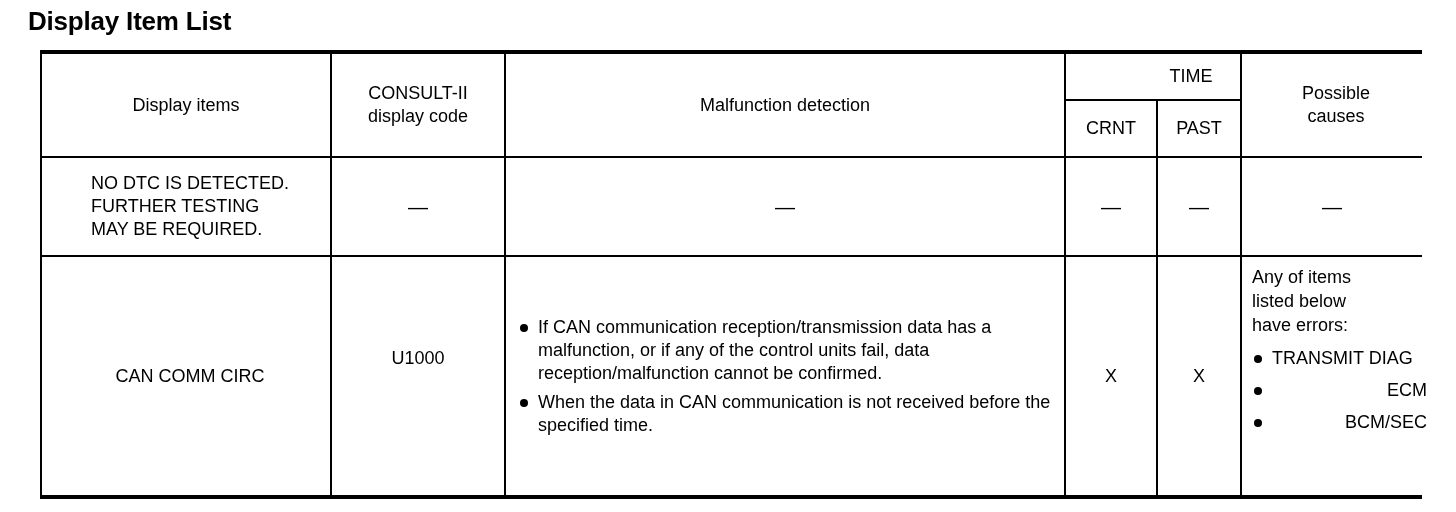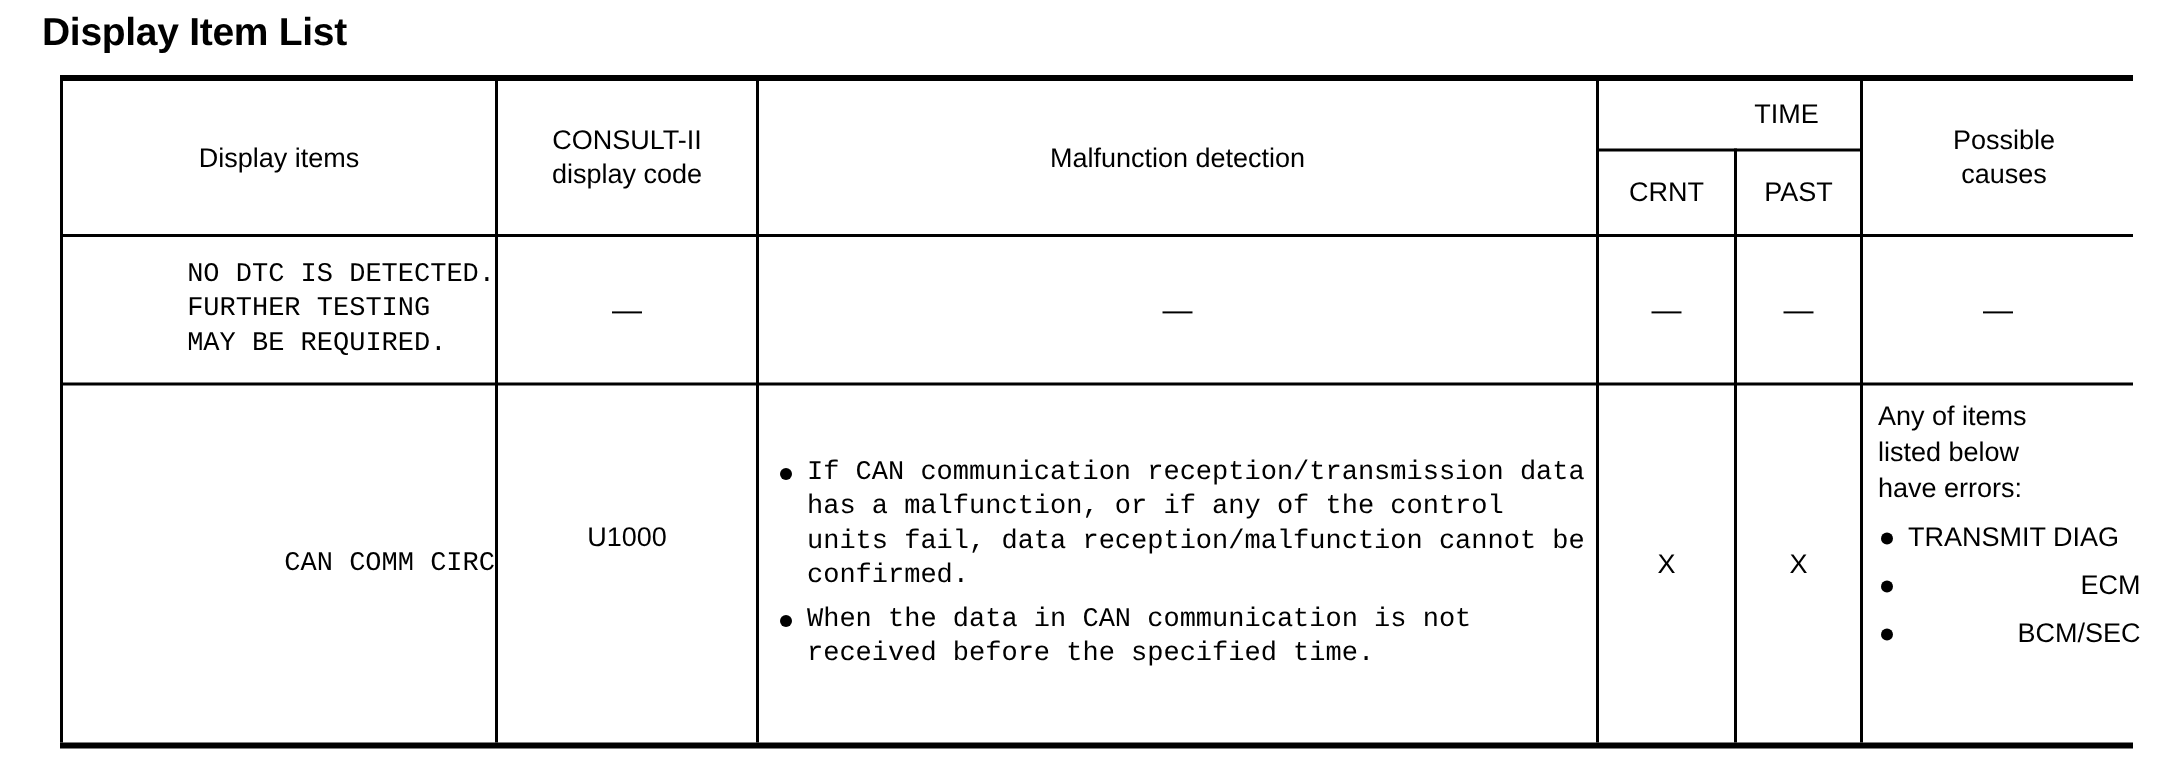--- a/index.html
+++ b/index.html
@@ -69,23 +69,22 @@
   }
   .vcenter {
     display: flex;
     align-items: center;
     justify-content: center;
     height: 100%;
   }
   .vcenter-left {
     display: flex;
     align-items: center;
-    justify-content: flex-end;
+    justify-content: center;
     height: 100%;
-    font-family: Liberation Mono, monospace;
   }
   .hdr-txt {
     font-size: 18px;
     line-height: 23px;
   }
   .dash {
     font-size: 20px;
     line-height: 20px;
   }
   .xmark {

